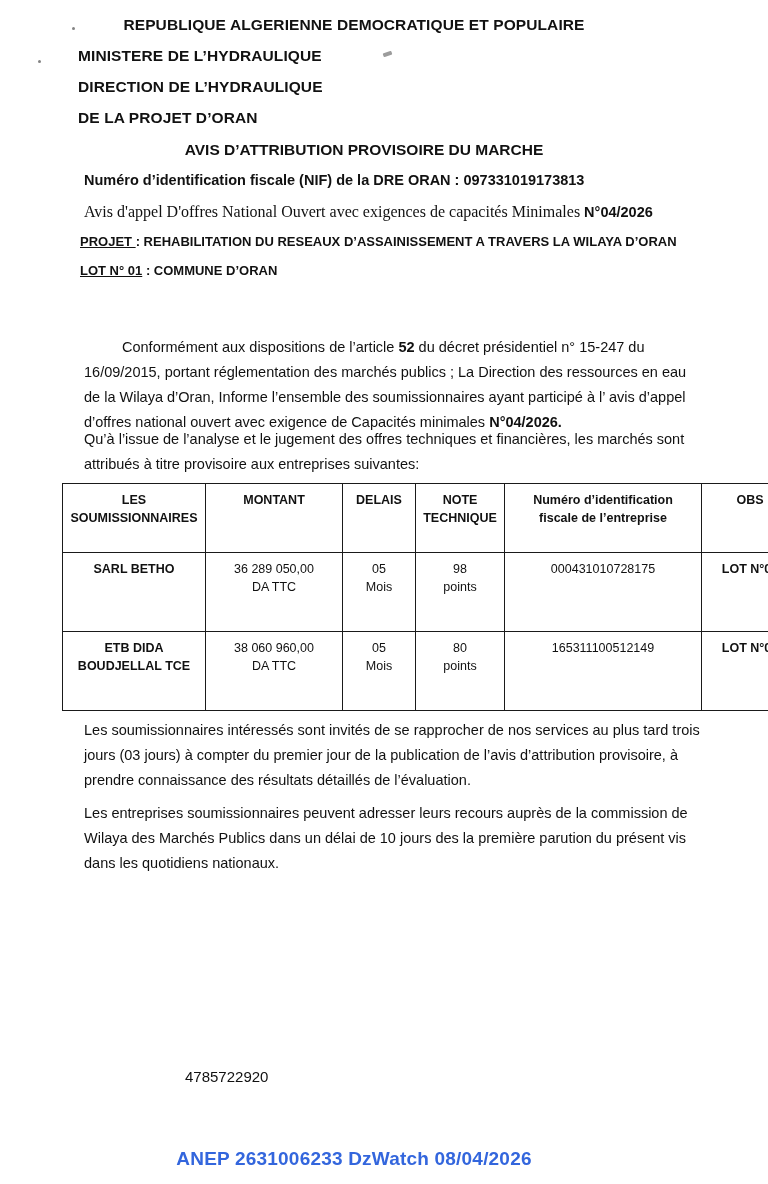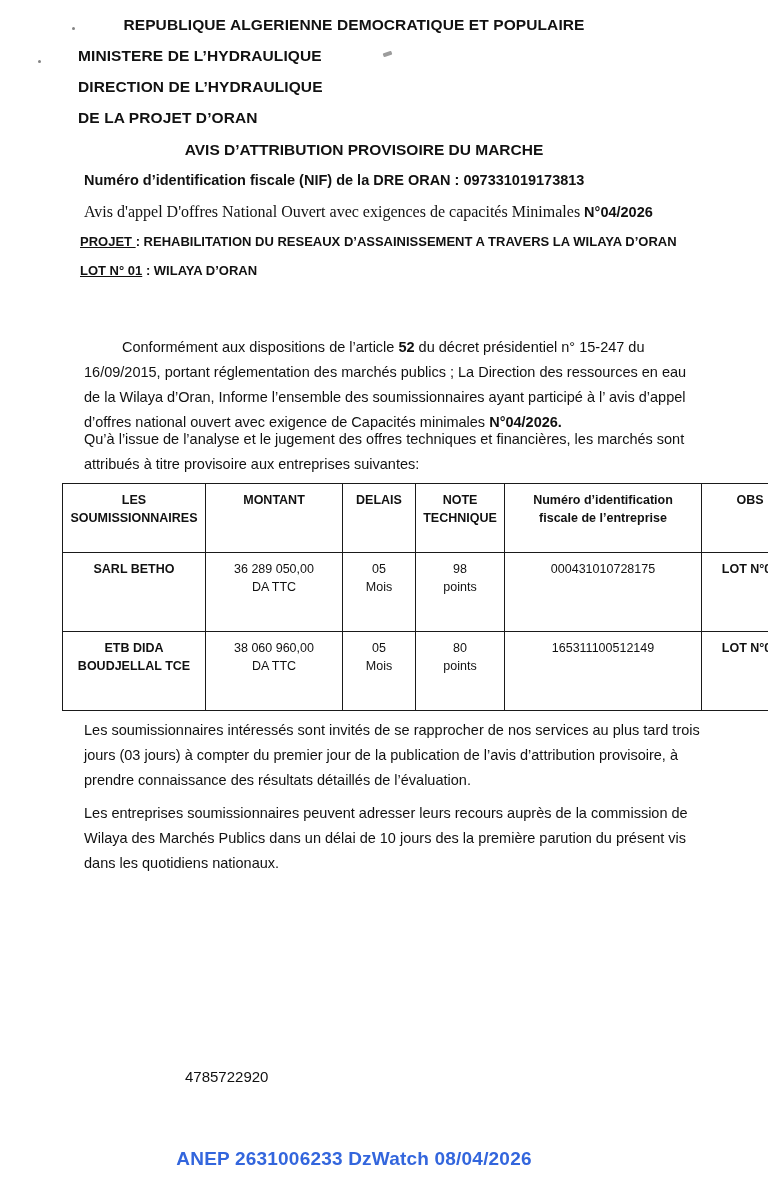--- a/index.html
+++ b/index.html
@@ -184,21 +184,21 @@
   <div class="hdr-line hdr-4">DE LA PROJET D’ORAN</div>
 
   <div class="doc-title">AVIS D’ATTRIBUTION PROVISOIRE DU MARCHE</div>
 
   <div class="nif-line">Numéro d’identification fiscale (NIF) de la DRE  ORAN : 097331019173813</div>
 
   <div class="serif-line"><span>Avis d'appel D'offres National Ouvert avec exigences de capacités Minimales </span><b>N°04/2026</b></div>
 
   <div class="projet-line"><span class="u">PROJET </span><span>: </span><span>REHABILITATION DU RESEAUX D’ASSAINISSEMENT A TRAVERS LA WILAYA D’ORAN</span></div>
 
-  <div class="lot-line lot-1"><span class="u">LOT N° 01</span><span> : </span><span>WILAYA D’ORAN</span></div>
+  <div class="lot-line lot-1"><span class="u">LOT N° 01</span><span> : </span><span>COMMUNE D’ORAN</span></div>
 
 
   <p class="para para-intro"><span>Conformément aux dispositions de l’article </span><b>52</b><span> du décret présidentiel n° 15-247 du 16/09/2015, portant réglementation des marchés publics ; La Direction des ressources en eau de la  Wilaya d’Oran, Informe l’ensemble des soumissionnaires ayant participé à l’ avis d’appel d’offres national ouvert avec exigence de Capacités minimales </span><b>N°04/2026.</b></p>
 
   <p class="para para-issue">Qu’à l’issue de l’analyse et le jugement des offres techniques et financières, les marchés sont  attribués à titre provisoire aux entreprises suivantes:</p>
 
   <table class="bid-table">
     <thead>
       <tr>
         <th class="c-name">

